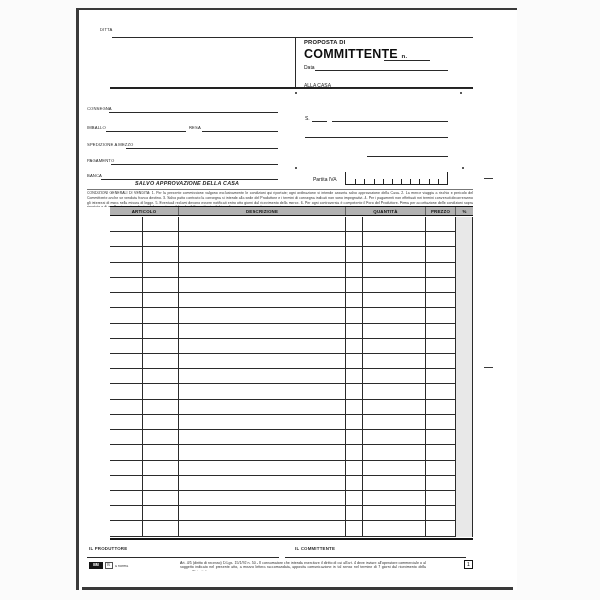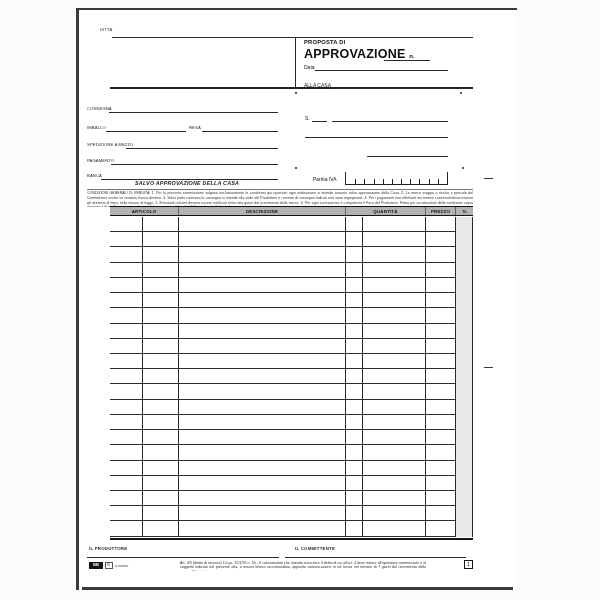--- a/index.html
+++ b/index.html
@@ -83,21 +83,21 @@
   <div class="abs" style="left:0;top:0;width:441px;height:2px;background:#3a3a3a;"></div>
   <div class="abs" style="left:0;top:0;width:2.5px;height:582px;background:#3a3a3a;"></div>
   <div class="abs" style="left:6px;top:579px;width:431px;height:2.5px;background:#3a3a3a;"></div>
 
   <div class="lbl" style="left:24px;top:19px;">DITTA</div>
   <div class="hline" style="left:36px;top:29px;width:361px;height:1.3px;"></div>
   <div class="vline" style="left:219px;top:29px;height:51px;"></div>
   <div class="abs" style="left:34px;top:78.5px;width:363px;height:2.6px;border-top:1px solid #222;border-bottom:1px solid #222;box-sizing:border-box;"></div>
 
   <div class="title-small" style="left:228px;top:31px;">PROPOSTA DI</div>
-  <div class="title-large" style="left:228px;top:39px;"><span>APPROVAZIONE</span>&nbsp;<span class="title-n">n.</span></div>
+  <div class="title-large" style="left:228px;top:39px;"><span>COMMITTENTE</span>&nbsp;<span class="title-n">n.</span></div>
   <div class="hline" style="left:308px;top:52px;width:46px;"></div>
 
   <div class="fld-small" style="left:228px;top:56px;">Data</div>
   <div class="hline" style="left:239px;top:62px;width:133px;"></div>
 
   <div class="fld-small" style="left:228px;top:74px;">ALLA CASA</div>
   <div class="hline" style="left:256px;top:80px;width:140px;"></div>
 
   <div class="dot" style="left:219px;top:84px;"></div>
   <div class="dot" style="left:384px;top:84px;"></div>

